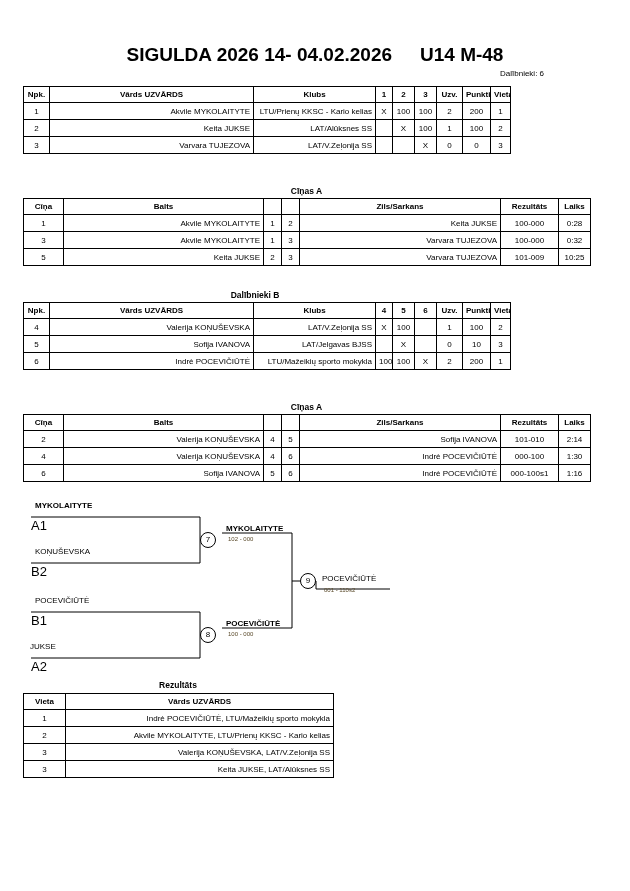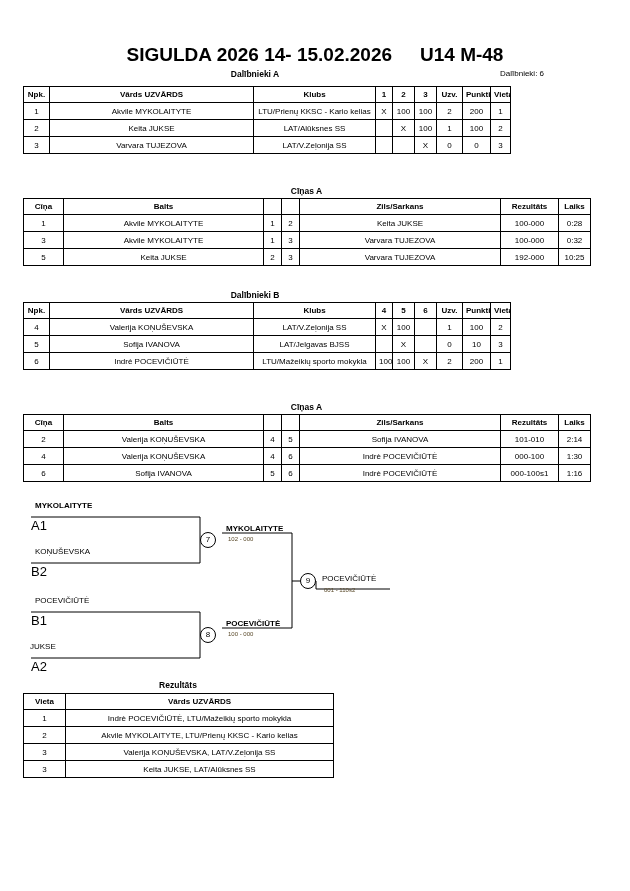--- a/index.html
+++ b/index.html
@@ -57,21 +57,21 @@
   table.grid thead th {
     font-weight: bold;
     text-align: center;
     height: 15px;
   }
   table.grid .outer-l { border-left: 1.8px solid #000; }
   table.grid .outer-r { border-right: 1.8px solid #000; }
   table.grid tr.hdr th { border-top: 1.8px solid #000; border-bottom: 1.8px solid #000; text-align: center;}
   table.grid tr.last td { border-bottom: 1.8px solid #000; }
   .c { text-align: center; }
-  .l { text-align: center; }
+  .l { text-align: right; }
   .b { font-weight: bold; }
   .thickleft { border-left: 1.8px solid #000 !important; }
 
   
   .bracket {
     position: absolute;
     left: 0; top: 495px;
     width: 510px; height: 180px;
   }
   .bracket svg { display:block; }
@@ -99,23 +99,22 @@
     text-align: center;
     width: 14px;
   }
 </style>
 </head>
 <body>
 
 <div class="page">
 
   <div class="doc-title">
-    <span>SIGULDA 2026 14-  15.02.2026</span><span class="cat">U14 M-48</span>
+    <span>SIGULDA 2026 14-  04.02.2026</span><span class="cat">U14 M-48</span>
   </div>
-  <div class="section-caption" style="top:69px; left:0; width:510px;">Dalībnieki A</div>
   <div class="participants-count">Dalībnieki: 6</div>
 
   <table class="grid" style="top:86px; left:23px; width:487px;">
     <colgroup>
       <col style="width:26px">
         <col style="width:204px">
         <col style="width:122px">
       <col style="width:17px">
         <col style="width:22px">
         <col style="width:22px">
@@ -213,21 +212,21 @@
         <td class="l">Varvara TUJEZOVA</td>
         <td class="c">100-000</td>
         <td class="c outer-r">0:32</td>
       </tr>
       <tr class="last">
         <td class="outer-l c">5</td>
         <td class="l b">Keita JUKSE</td>
         <td class="c">2</td>
         <td class="c">3</td>
         <td class="l">Varvara TUJEZOVA</td>
-        <td class="c">192-000</td>
+        <td class="c">101-009</td>
         <td class="c outer-r">10:25</td>
       </tr>
     </tbody>
   </table>
 
   <div class="section-caption" style="top:290px; left:0; width:510px;">Dalībnieki B</div>
   <table class="grid" style="top:302px; left:23px; width:487px;">
     <colgroup>
       <col style="width:26px">
         <col style="width:204px">

